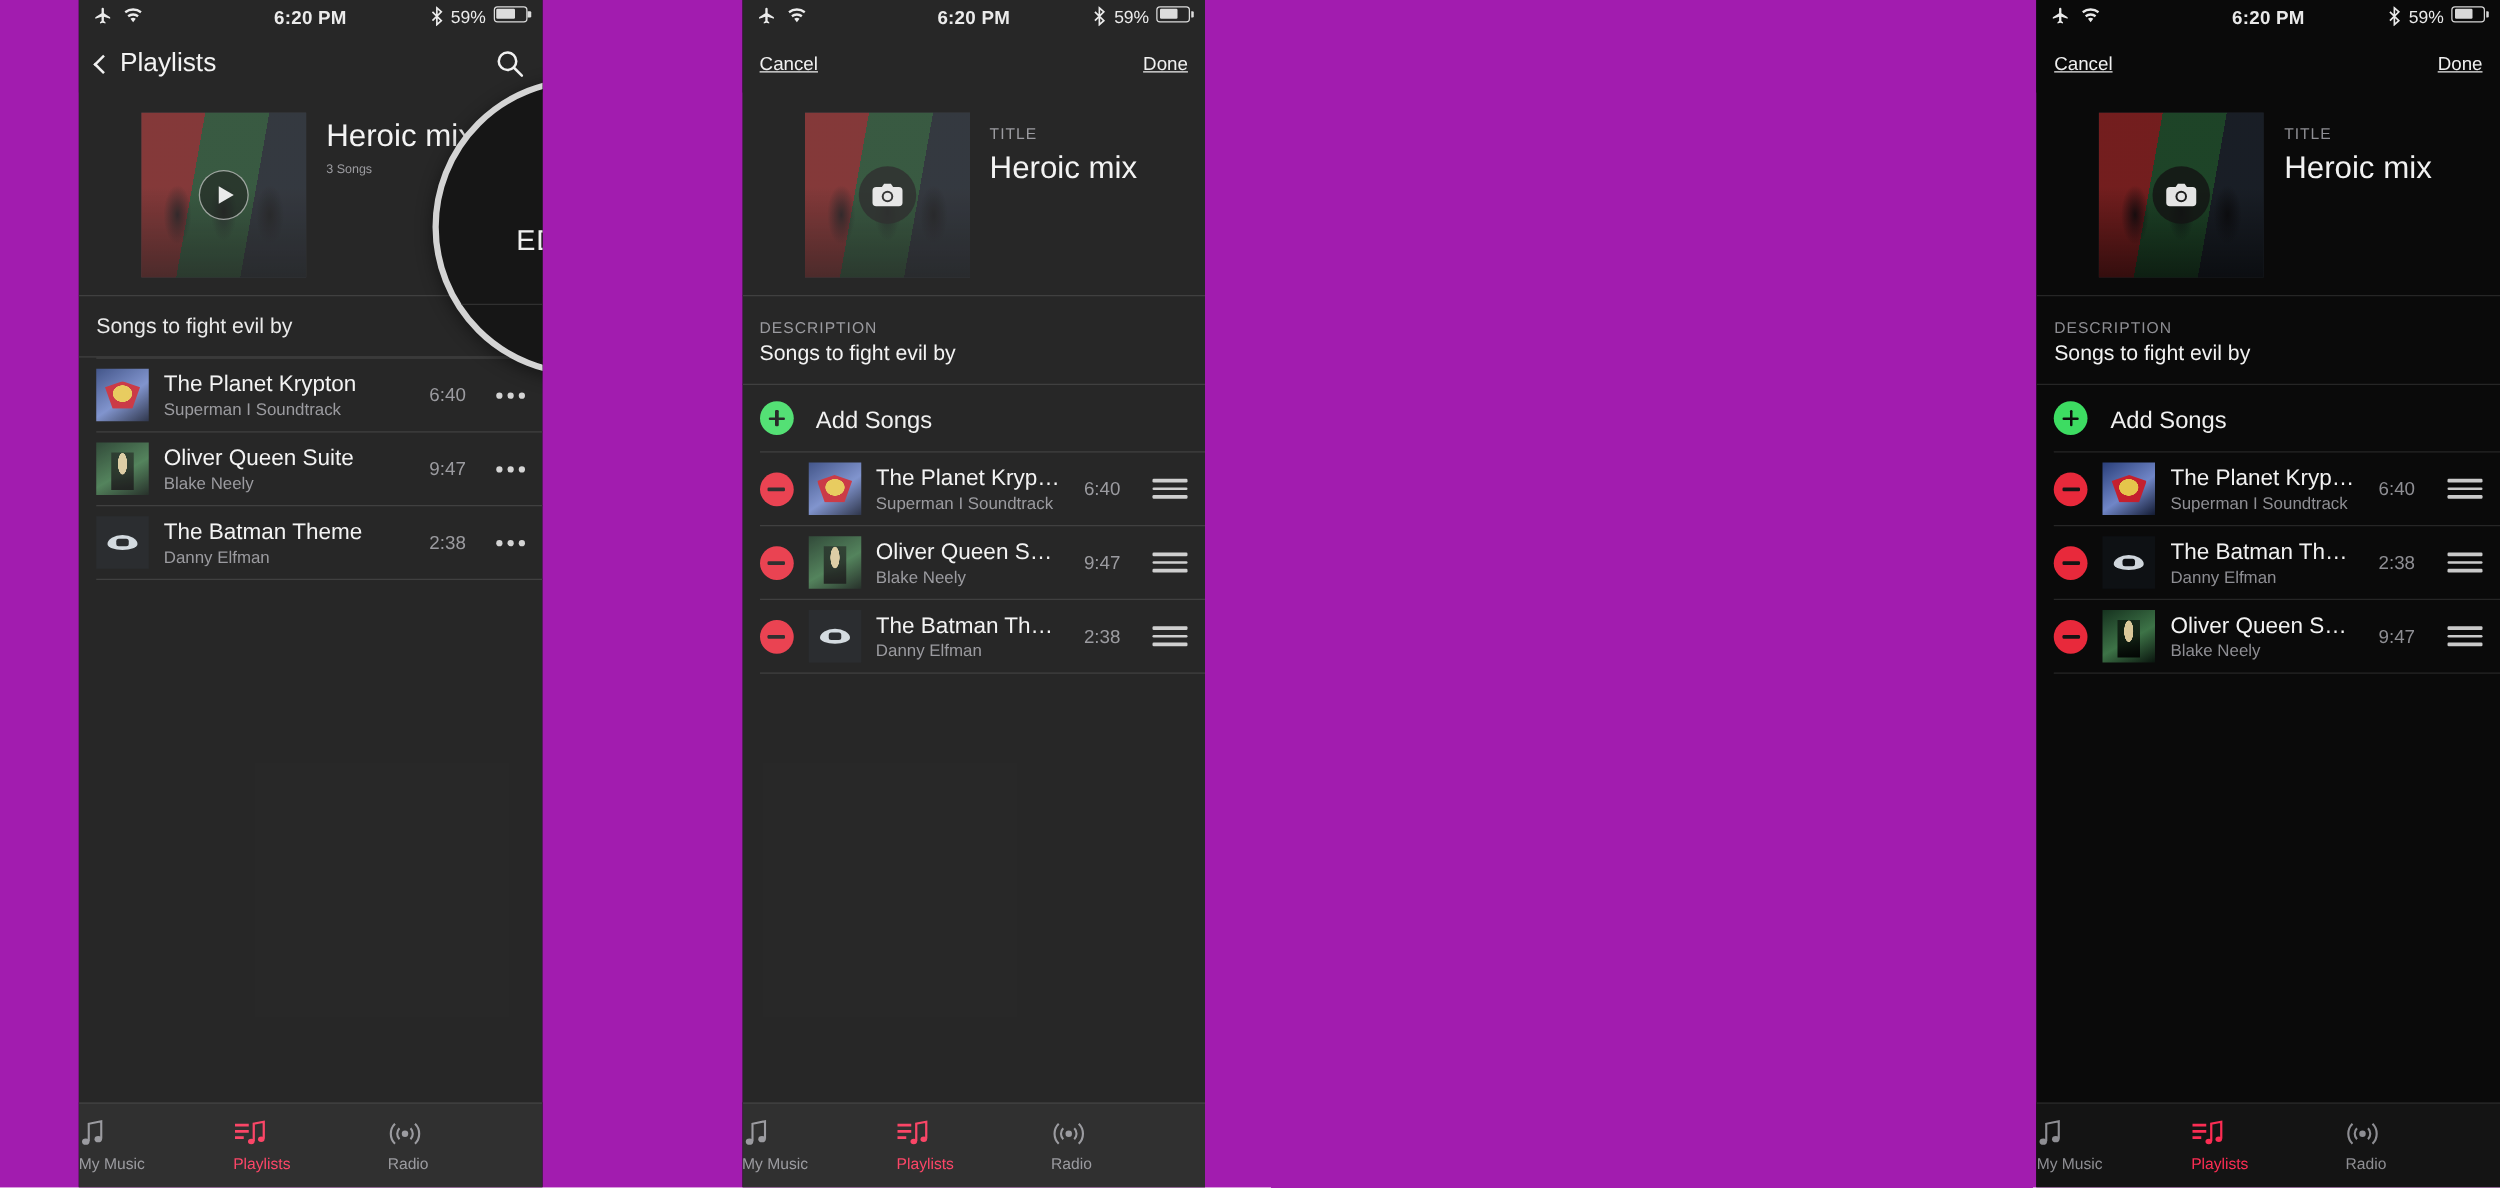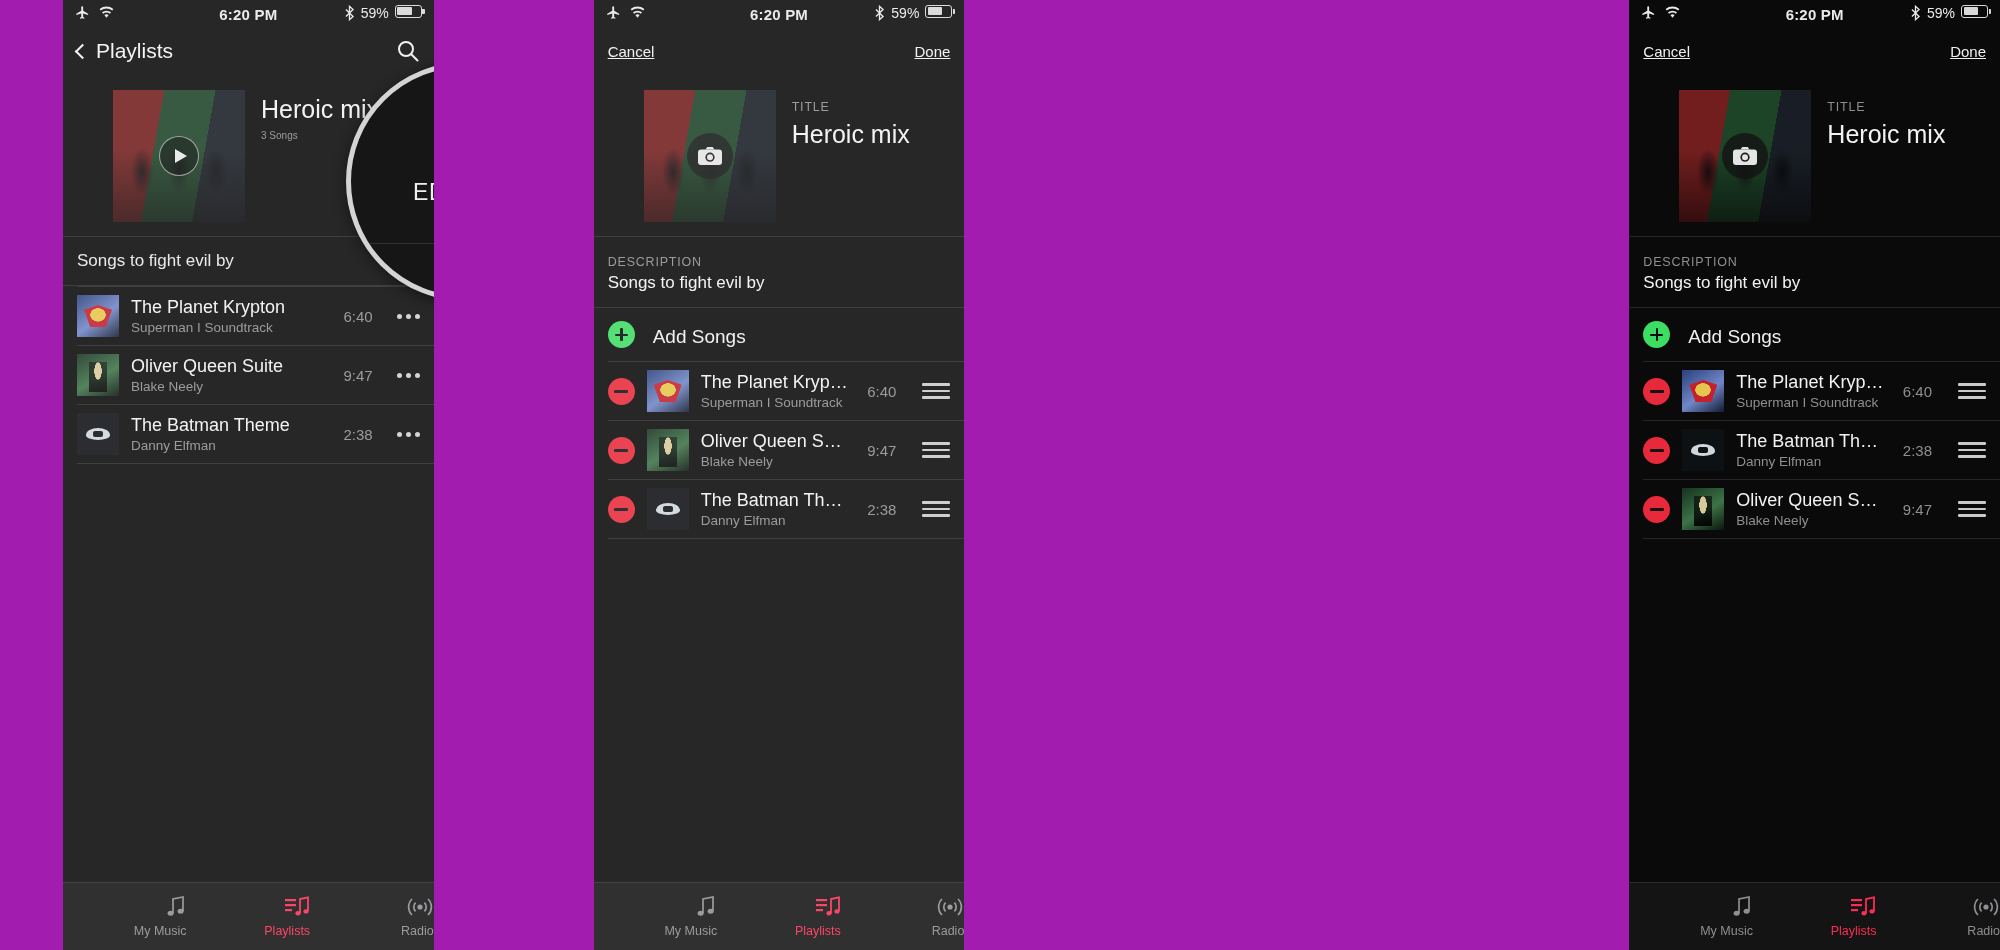--- a/index.html
+++ b/index.html
@@ -229,21 +229,21 @@
 
   
   .tabbar {
     position: absolute; left: 0; right: 0; bottom: 0; height: 68px;
     background: #141414;
     border-top: 1px solid #2a2a2a;
     display: flex; align-items: center;
     z-index: 30;
   }
   .tab {
-    flex: 1; display: flex; flex-direction: column; align-items: flex-end; gap: 5px;
+    flex: 1; display: flex; flex-direction: column; align-items: flex-start; gap: 5px;
     color: #8e8e93; font-size: 12.5px;
   }
   .tab.active { color: #fb2d53; }
   .tab svg { display: block; }
 
   
   .loupe {
     position: absolute;
     border-radius: 50%;
     border: 5px solid #d4d4d4;

